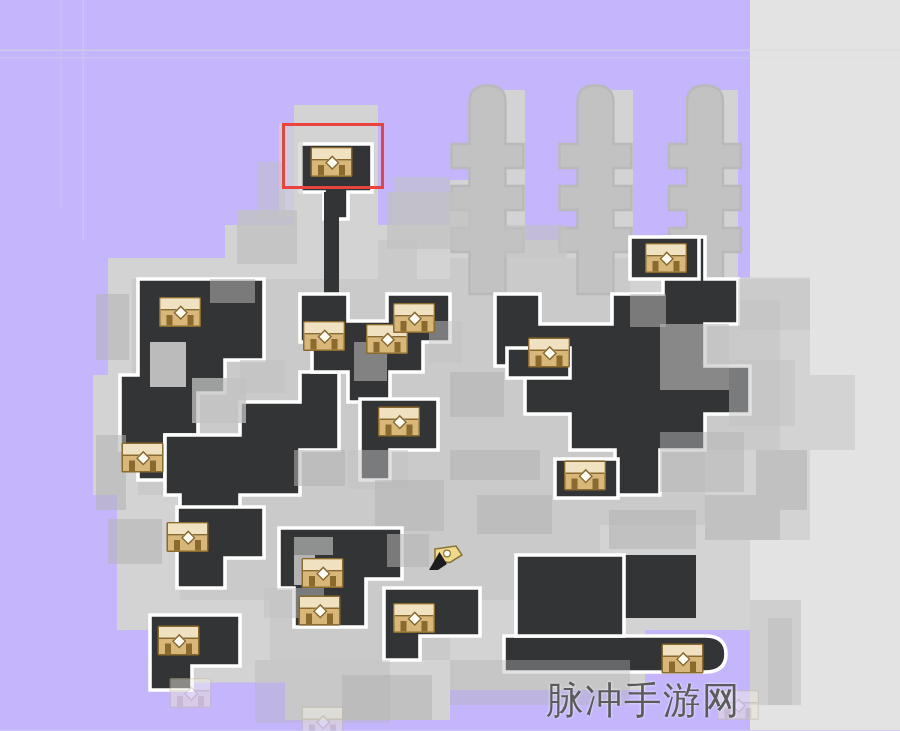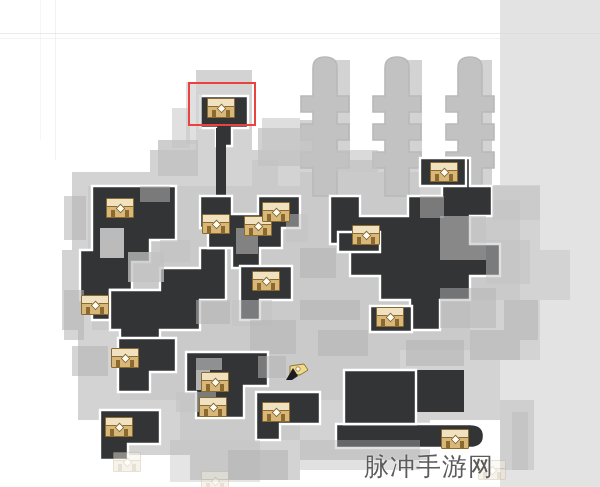--- a/index.html
+++ b/index.html
@@ -7,21 +7,21 @@
   body{
     width:600px;height:487px;
     background:#e3e3e3;
     font-family:"Liberation Sans", sans-serif;
     overflow:hidden;
     position:relative;
   }
   #stage{
     position:absolute;inset:0;
     width:500px;height:487px;
-    background:#ffffff;
+    background:#c4b5fd;
   }
   
   .bg-streak{position:absolute;background:#d9d9d9;opacity:.55;}
   .bg-streak.h{height:1px;}
   .bg-streak.v{width:1px;}
 
   svg#map{position:absolute;left:0;top:0;width:600px;height:487px;}
 
   
   .chest{position:absolute;width:0;height:0;}

